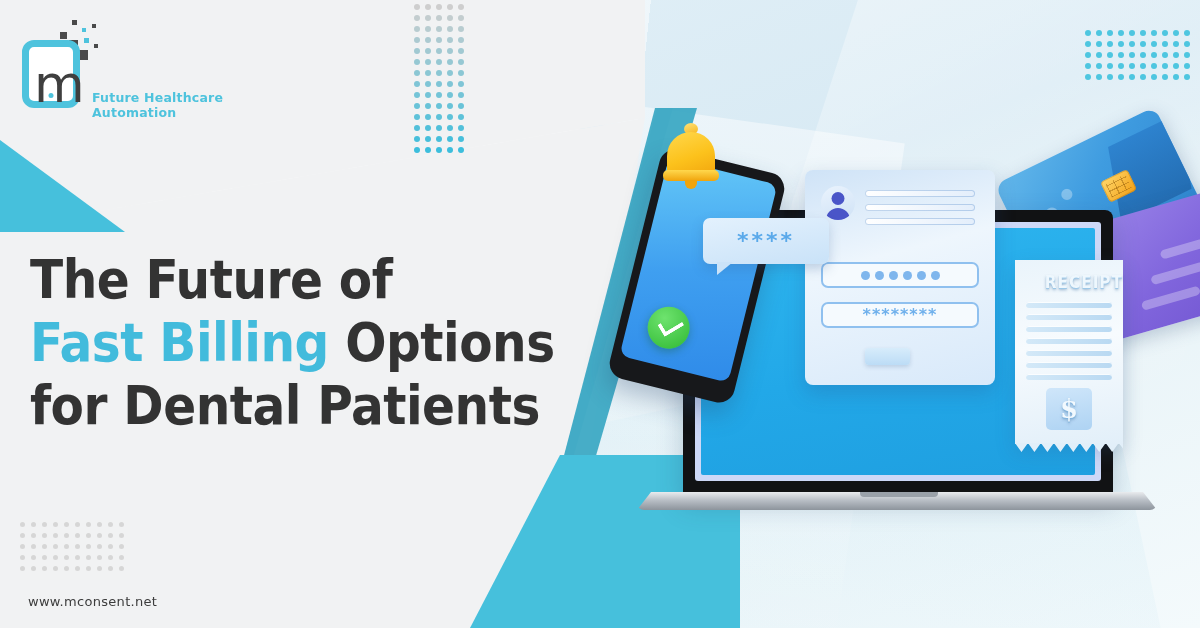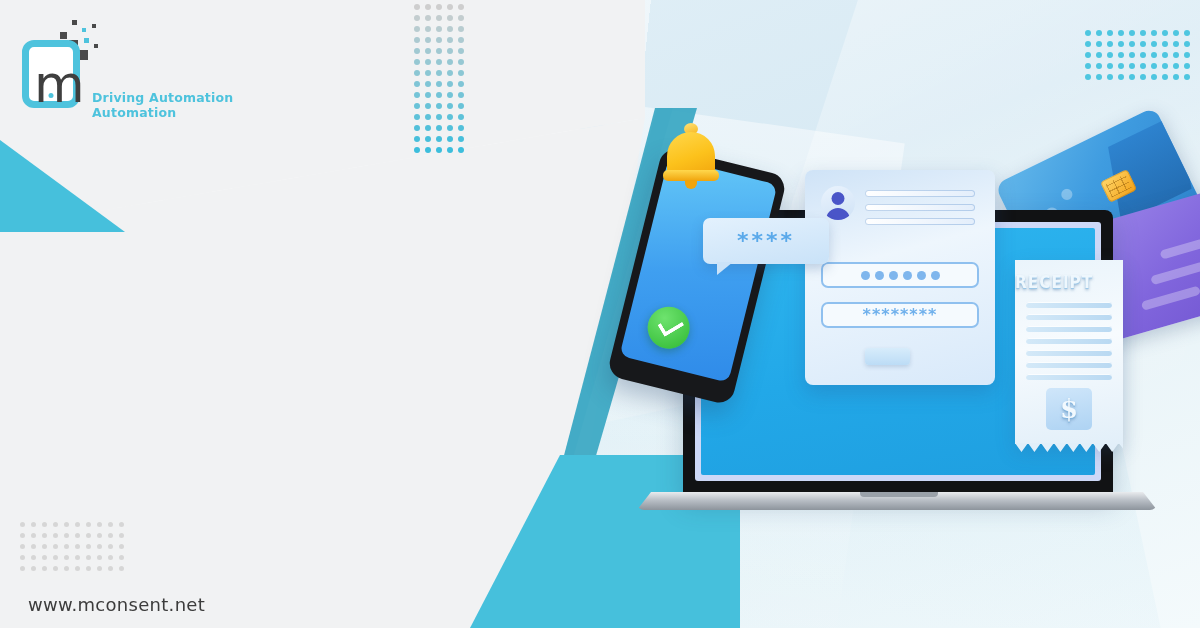--- a/index.html
+++ b/index.html
@@ -119,21 +119,21 @@
     font-family:"DejaVu Sans Condensed","Liberation Sans Narrow","Liberation Sans", sans-serif;
     font-weight:700; font-size:54px; line-height:1.17;
     color:#333333; letter-spacing:-.5px;
   }
   .headline .hl { color:var(--cyan); }
   .headline .line { display:block; white-space:nowrap; }
 
   .url {
     position:absolute; left:28px; top:594px;
     font-family:"DejaVu Sans", sans-serif;
-    font-size:18px; color:#3c3c3c; letter-spacing:.3px;
+    font-size:13px; color:#3c3c3c; letter-spacing:.3px;
   }
 
   
   .illus { position:absolute; left:615px; top:110px; width:585px; height:420px; }
 
   
   .card-blue, .card-purple {
     position:absolute; border-radius:12px;
     box-shadow:0 6px 18px rgba(60,90,130,.28);
   }
@@ -250,21 +250,21 @@
     background:linear-gradient(170deg,#eaf4fb 0%,#f7fbfe 45%,#e2eff9 100%);
     box-shadow:0 8px 18px rgba(50,90,140,.22);
   }
   .receipt .zig {
     position:absolute; left:0; bottom:-8px; width:100%; height:9px;
     background:linear-gradient(170deg,#e2eff9,#e2eff9);
     clip-path:polygon(0 0,6% 100%,12% 0,18% 100%,24% 0,30% 100%,36% 0,42% 100%,48% 0,
       54% 100%,60% 0,66% 100%,72% 0,78% 100%,84% 0,90% 100%,96% 0,100% 60%,100% 0);
   }
   .receipt-title {
-    position:absolute; left:0; right:0; top:12px; text-align:left;
+    position:absolute; left:0; right:0; top:12px; text-align:right;
     font-family:"DejaVu Sans Condensed","Liberation Sans Narrow","Liberation Sans",sans-serif;
     font-size:17px; font-weight:700; letter-spacing:1px;
     color:#eef7fd; text-shadow:0 1px 0 #9cc8e8, 0 2px 3px rgba(60,110,160,.5);
   }
   .rline {
     position:absolute; left:11px; width:86px; height:6px; border-radius:3px;
     background:linear-gradient(90deg,#d4e9f8,#b9d9f2);
     box-shadow:inset 0 1px 0 rgba(255,255,255,.9);
   }
   .rdollar {
@@ -535,23 +535,28 @@
         <div class="pixel" style="left: 50px; top: 6px; width: 5px; height: 5px; background: rgb(74, 74, 74);"></div>
         <div class="pixel" style="left: 60px; top: 14px; width: 4px; height: 4px; background: rgb(78, 195, 221);"></div>
         <div class="pixel" style="left: 47px; top: 26px; width: 9px; height: 9px; background: rgb(74, 74, 74);"></div>
         <div class="pixel" style="left: 62px; top: 24px; width: 5px; height: 5px; background: rgb(78, 195, 221);"></div>
         <div class="pixel" style="left: 70px; top: 10px; width: 4px; height: 4px; background: rgb(74, 74, 74);"></div>
         <div class="pixel" style="left: 56px; top: 36px; width: 10px; height: 10px; background: rgb(74, 74, 74);"></div>
         <div class="pixel" style="left: 72px; top: 30px; width: 4px; height: 4px; background: rgb(74, 74, 74);"></div>
       </div>
     <div class="logo-tablet"></div>
     <div class="logo-m">m</div>
-    <div class="logo-tag">Driving Automation Automation</div>
+    <div class="logo-tag">Future Healthcare Automation</div>
   </div>
 
+  <div class="headline">
+    <span class="line">The Future of</span>
+    <span class="line"><span class="hl">Fast Billing</span><span> Options</span></span>
+    <span class="line">for Dental Patients</span>
+  </div>
 
   <div class="url">www.mconsent.net</div>
 
   <div class="illus">
 
     <div class="card-blue">
       <div class="globe"></div>
       <div class="stripe"></div>
       <div class="chip" style="left:96px; top:44px;"></div>
     </div>

